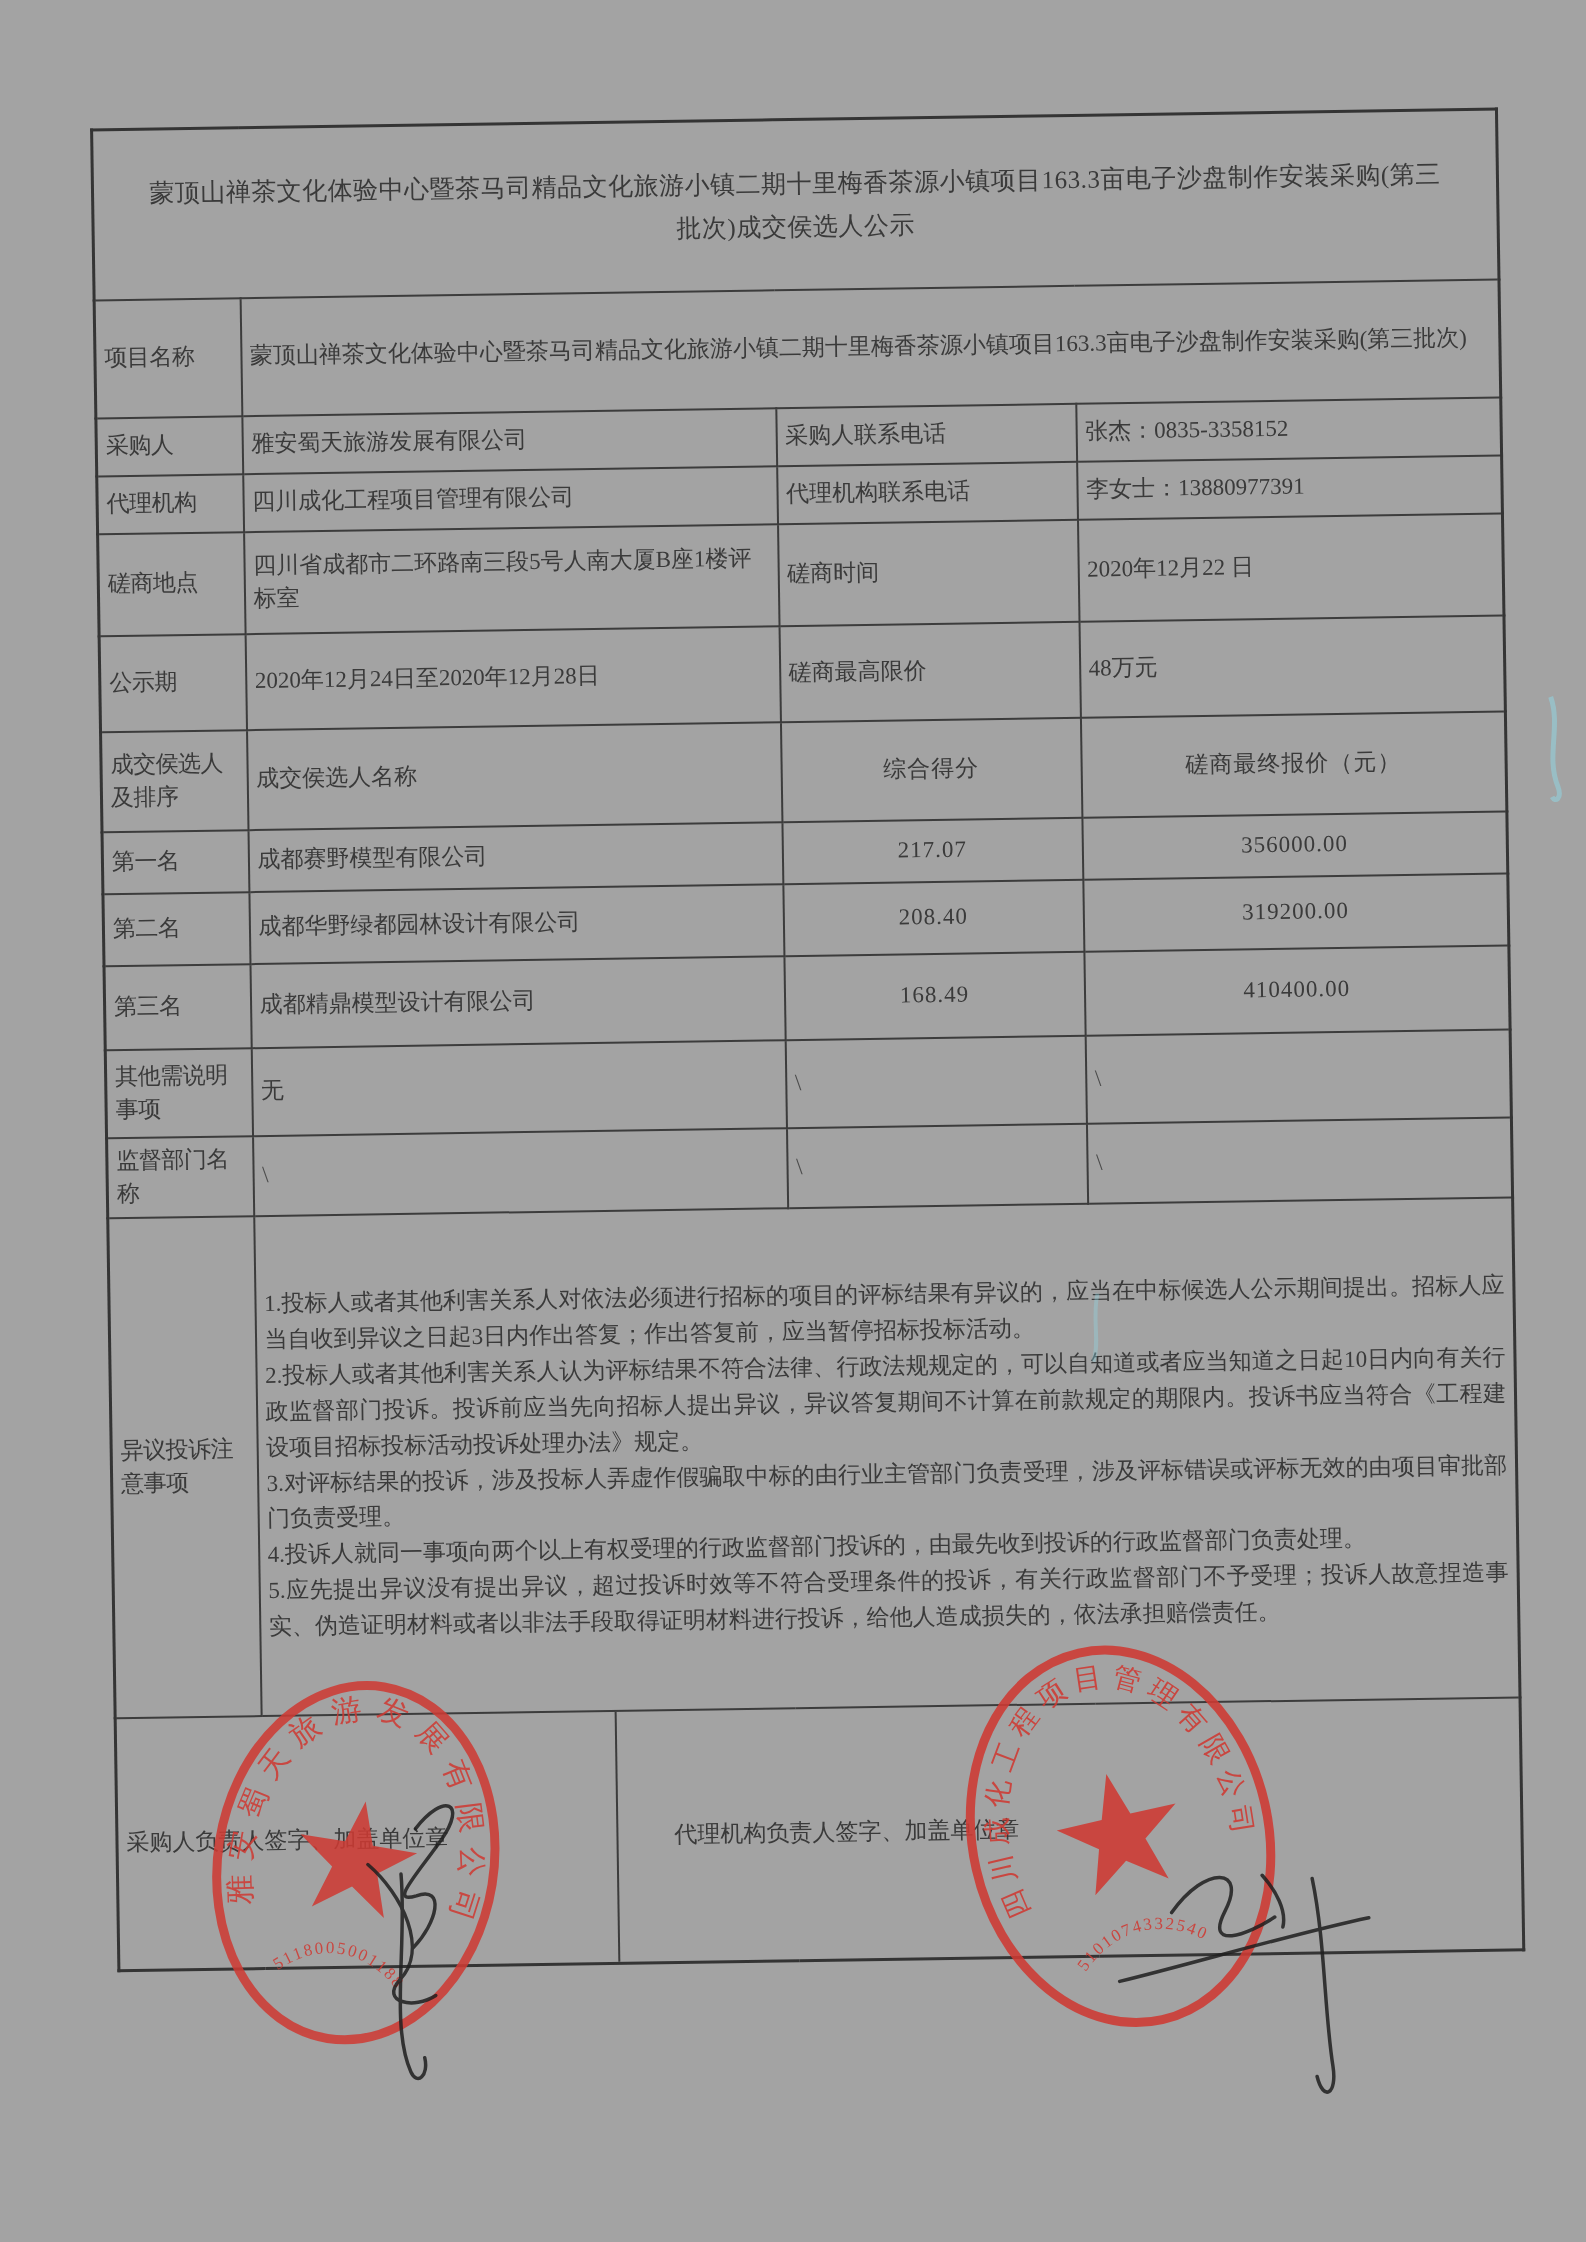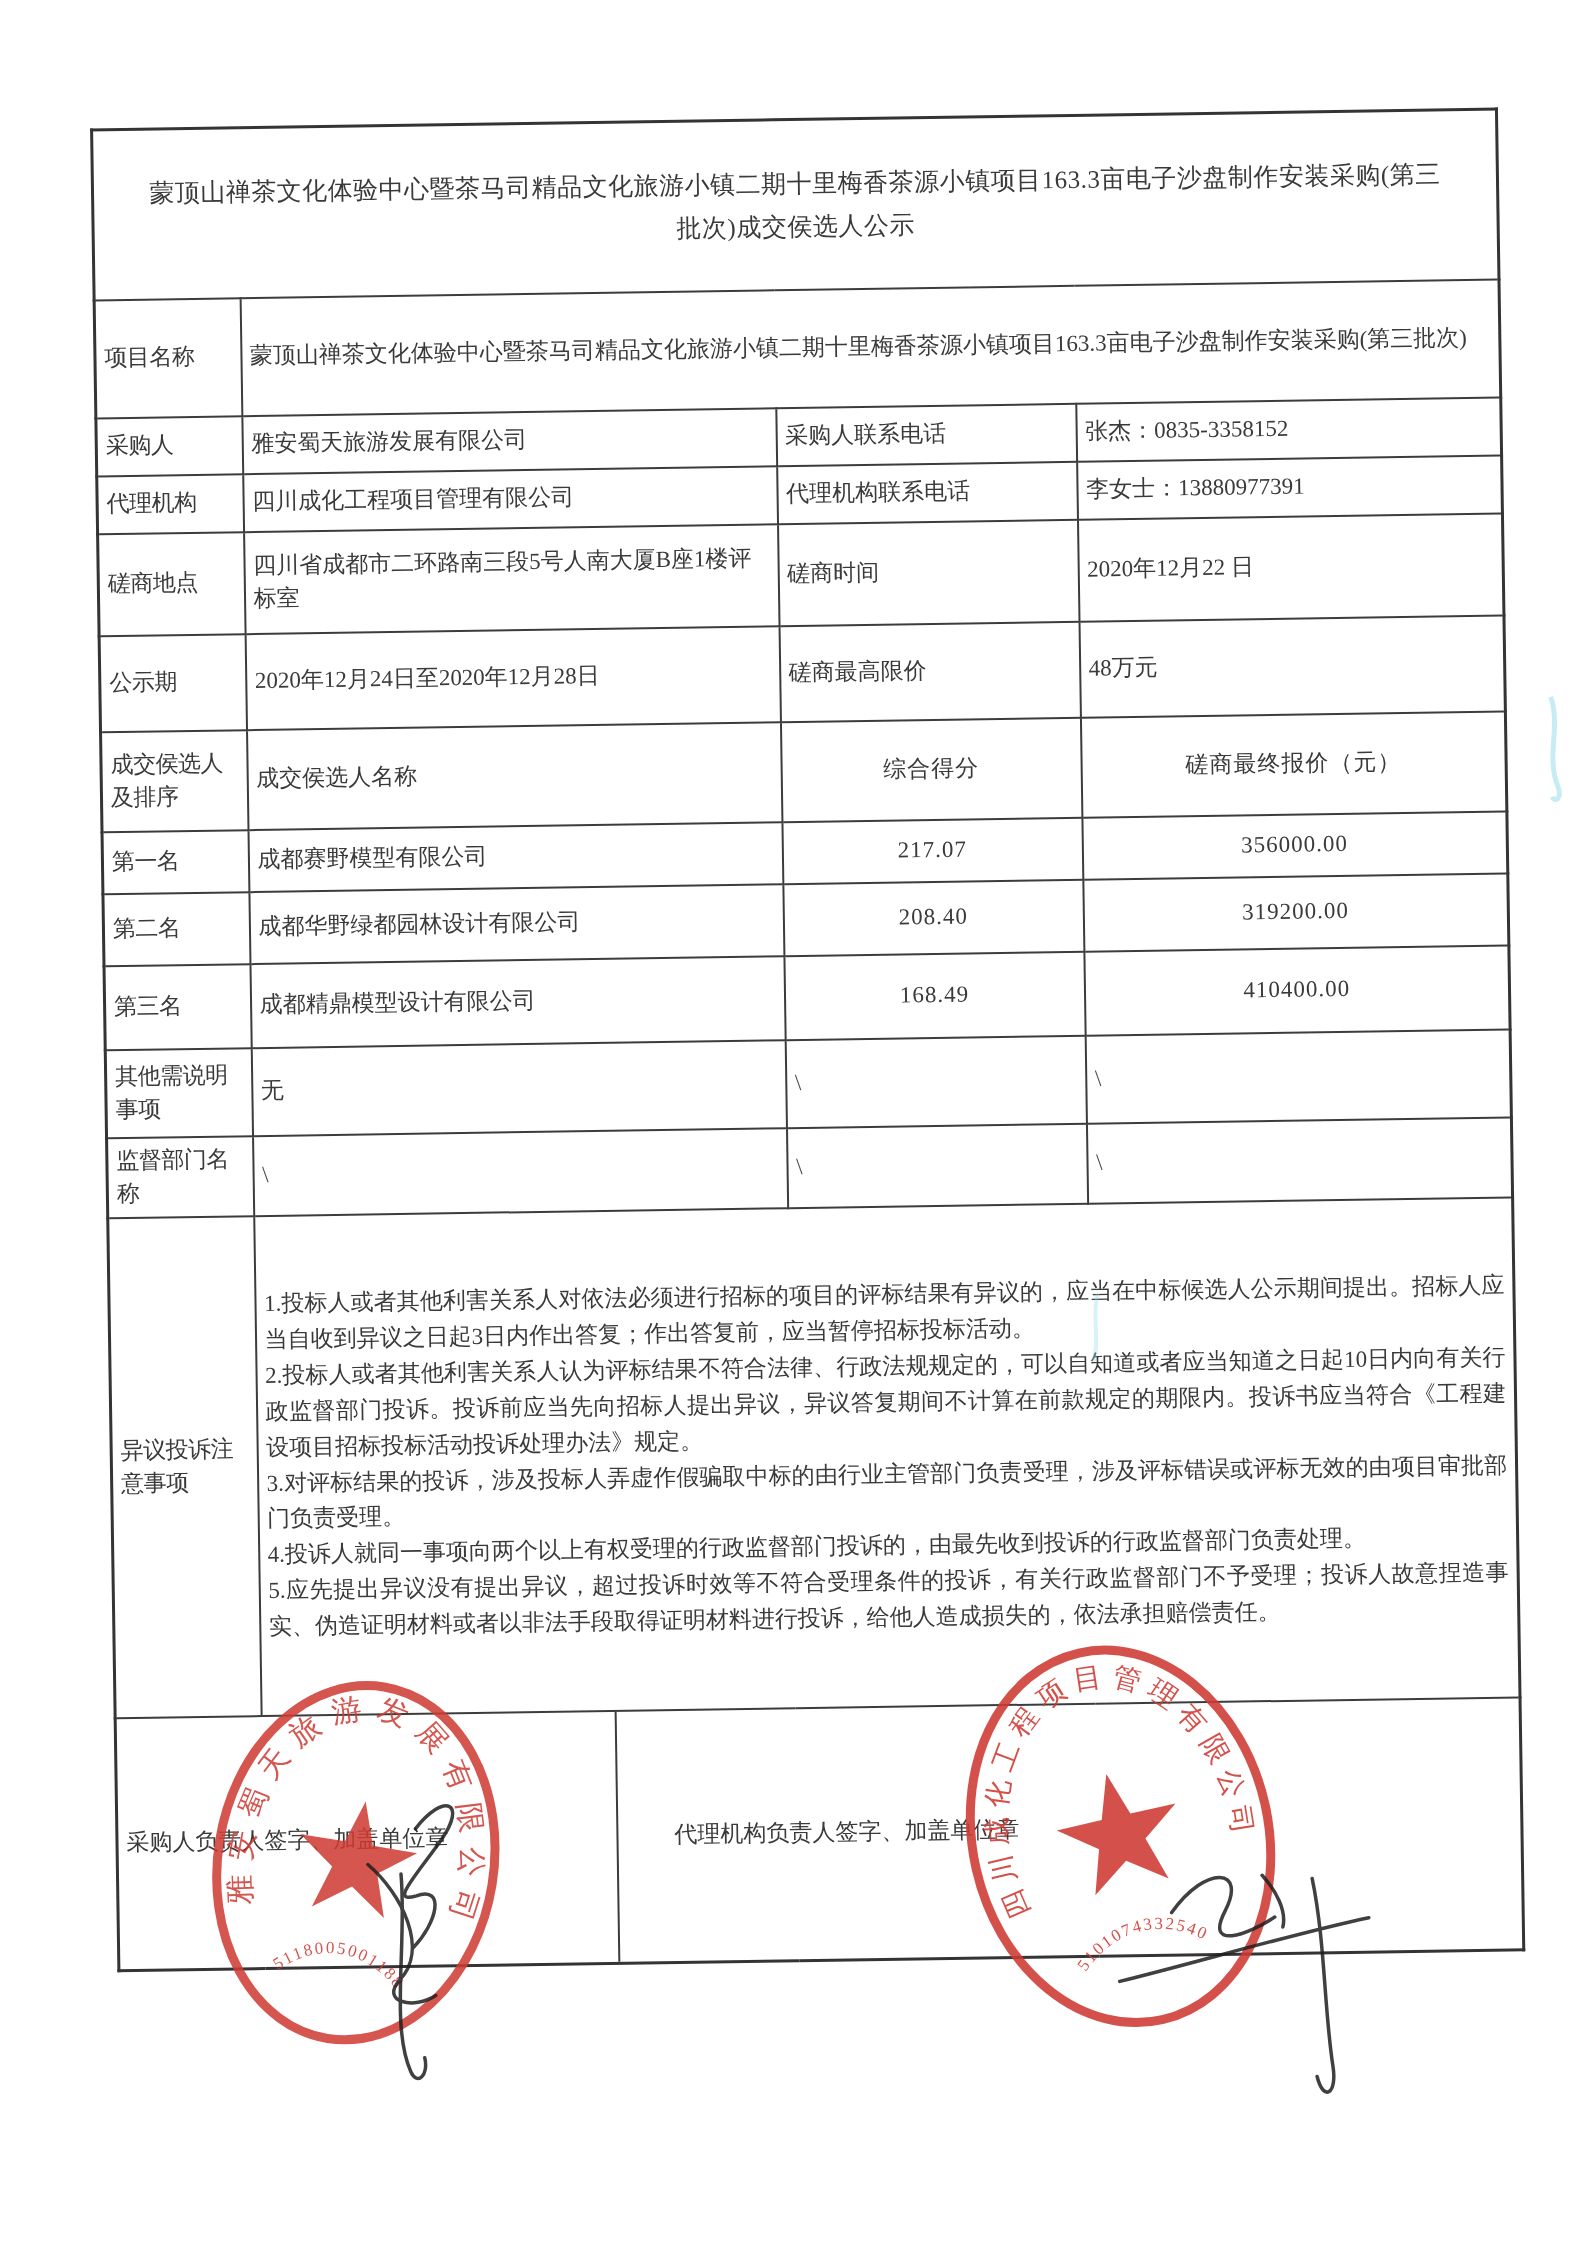--- a/index.html
+++ b/index.html
@@ -1,19 +1,19 @@
 <!DOCTYPE html>
 <html><head>
 <meta charset="utf-8">
 <style>
   html,body{margin:0;padding:0;background:#e9e9e7;}
   .page{
     position:relative;
     width:1586px;height:2242px;
-    background:#ffffff;
+    background:#a3a3a3;
     overflow:hidden;
     font-family:"Liberation Serif","DejaVu Serif",serif;
     color:#3a3a3a;
   }
   .sheet{
     position:absolute;left:90px;top:118px;
     width:1410px;
     transform:rotate(-0.85deg);
     transform-origin:center top;
   }

